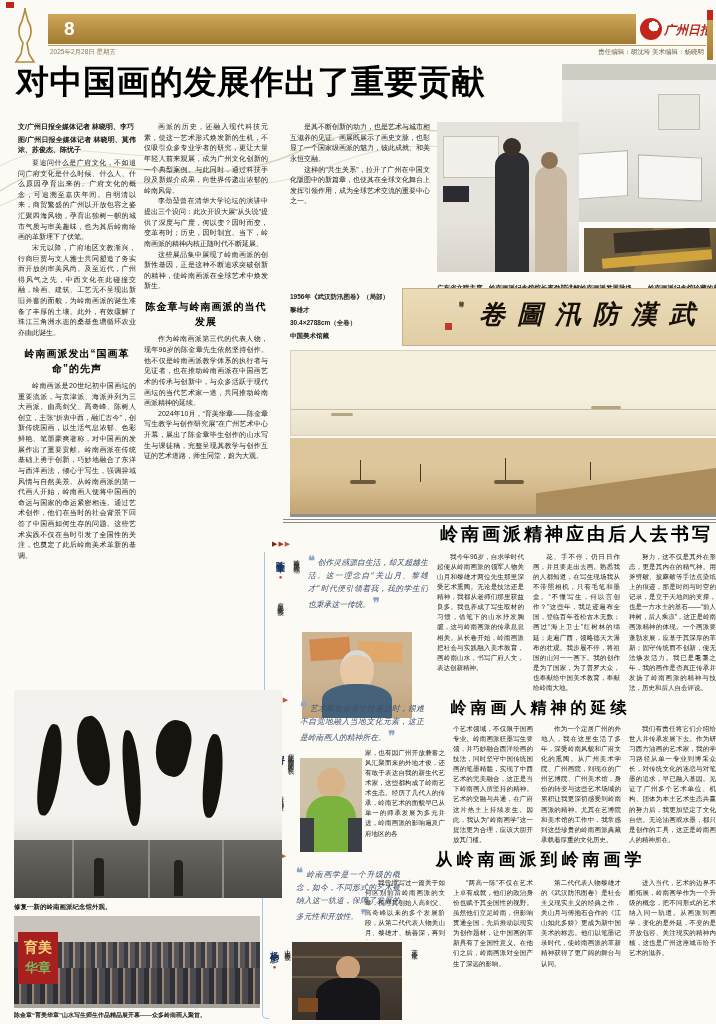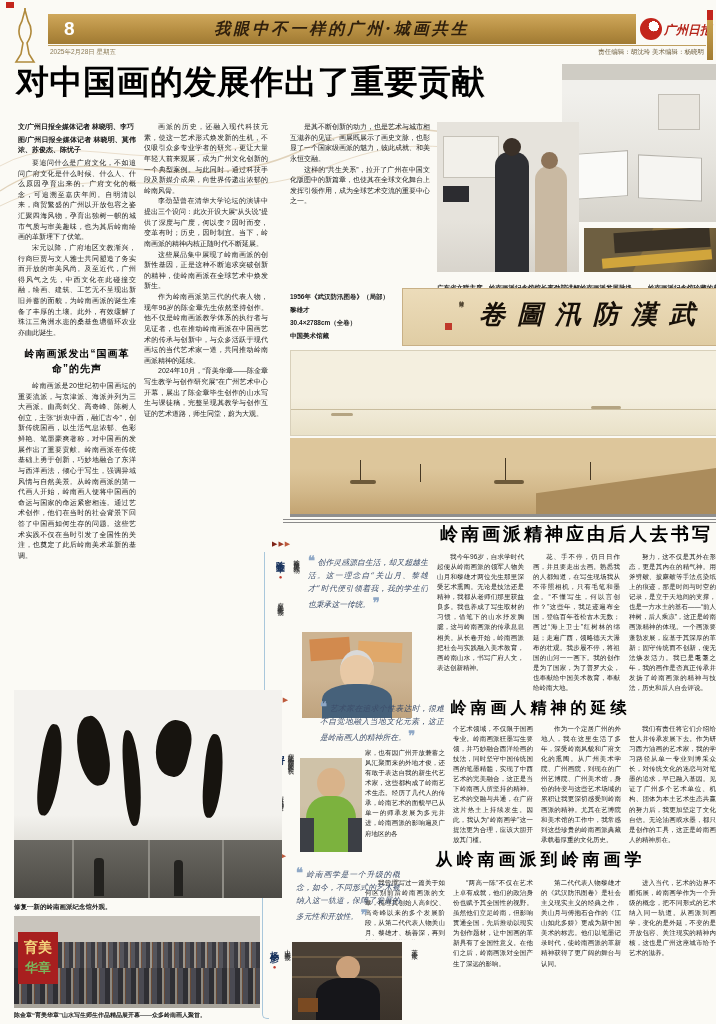--- a/index.html
+++ b/index.html
@@ -34,21 +34,20 @@
 
 <div class="abs" style="left:6px;top:2px;width:8px;height:6px;background:#c3251c"></div>
 
 <svg class="abs" style="left:4px;top:8px" width="42" height="56" viewBox="0 0 42 56">
   <path d="M21 2 L24 13 C29 21 27 29 23 35 L25 46 L30 54 L12 54 L17 46 L19 35 C15 29 13 21 18 13 Z" fill="none" stroke="#b08a3c" stroke-width="1.6"></path>
   <line x1="21" y1="2" x2="21" y2="0" stroke="#b08a3c" stroke-width="1.6"></line>
 </svg>
 
 <div class="gold-bar">
   <span style="color:#fff;font-weight:bold;font-size:19px;margin-left:16px">8</span>
-  <span style="position:absolute;left:0;right:0;text-align:center;font-family:'DejaVu Serif',serif;font-style:italic;font-weight:bold;font-size:16px;color:#30200d;letter-spacing:3px">我眼中不一样的广州·城画共生</span>
 </div>
 
 <div class="abs" style="left:640px;top:14px;width:66px;height:34px">
   <div style="position:absolute;left:0;top:4px;width:22px;height:22px;border-radius:50%;background:radial-gradient(circle at 62% 38%, #ffffff 0 26%, #c3251c 27%)"></div>
   <span style="position:absolute;left:24px;top:8px;font-family:'DejaVu Serif',serif;font-style:italic;font-weight:bold;font-size:12px;color:#b5251a;white-space:nowrap">广州日报</span>
 </div>
 
 <div class="abs" style="left:707px;top:10px;width:6px;height:50px;background:linear-gradient(180deg,#c3251c 0 10px,#c9a34f 10px,#a27c33)"></div>
 
 <div class="abs" style="left:48px;top:45px;width:658px;border-top:1px solid #bf9f5f"></div>
@@ -96,20 +95,21 @@
   <p>要追问什么是广府文化，不如追问广府文化是什么时候、什么人、什么原因孕育出来的。广府文化的概念，可追溯至嘉庆年间。自明清以来，商贸繁盛的广州以开放包容之姿汇聚四海风物，孕育出独树一帜的城市气质与审美趣味，也为其后岭南绘画的革新埋下了伏笔。</p>
   <p>宋元以降，广府地区文教渐兴，行商巨贾与文人雅士共同塑造了务实而开放的审美风尚。及至近代，广州得风气之先，中西文化在此碰撞交融，绘画、建筑、工艺无不呈现出新旧并蓄的面貌，为岭南画派的诞生准备了丰厚的土壤。此外，有效缓解了珠江三角洲水患的桑基鱼塘循环农业亦由此诞生。</p>
   <p class="subhead">岭南画派发出“国画革命”的先声</p>
   <p>岭南画派是20世纪初中国画坛的重要流派，与京津派、海派并列为三大画派。由高剑父、高奇峰、陈树人创立，主张“折衷中西，融汇古今”，创新传统国画，以生活气息浓郁、色彩鲜艳、笔墨豪爽著称，对中国画的发展作出了重要贡献。岭南画派在传统基础上勇于创新，巧妙地融合了东洋与西洋画法，倾心于写生，强调异域风情与自然美景。从岭南画派的第一代画人开始，岭南画人便将中国画的命运与国家的命运紧密相连。通过艺术创作，他们在当时的社会背景下回答了中国画如何生存的问题。这些艺术实践不仅在当时引发了全国性的关注，也奠定了此后岭南美术革新的基调。</p>
 </div>
 
 <div class="abs body-text" style="left:144px;top:122px;width:124px;height:566px">
   <p>画派的历史，还融入现代科技元素，使这一艺术形式焕发新的生机，不仅吸引众多专业学者的研究，更让大量年轻人前来观展，成为广州文化创新的一个典型案例。与此同时，通过科技手段及新媒介成果，向世界传递出浓郁的岭南风骨。</p>
   <p>李劲堃曾在清华大学论坛的演讲中提出三个设问：此次开设大展“从头说”提供了深度与广度，何以变？因时而变，变革有时；历史，因时制宜。当下，岭南画派的精神内核正随时代不断延展。</p>
   <p>这些展品集中展现了岭南画派的创新性基因，正是这种不断追求突破创新的精神，使岭南画派在全球艺术中焕发新生。</p>
+  <p class="subhead">陈金章与岭南画派的当代发展</p>
   <p>作为岭南画派第三代的代表人物，现年96岁的陈金章先生依然坚持创作。他不仅是岭南画派教学体系的执行者与见证者，也在推动岭南画派在中国画艺术的传承与创新中，与众多活跃于现代画坛的当代艺术家一道，共同推动岭南画派精神的延续。</p>
   <p>2024年10月，“育美华章——陈金章写生教学与创作研究展”在广州艺术中心开幕，展出了陈金章毕生创作的山水写生与课徒稿，完整呈现其教学与创作互证的艺术道路，师生同堂，蔚为大观。</p>
 </div>
 
 <div class="abs body-text" style="left:290px;top:122px;width:140px;height:160px">
   <p>是其不断创新的动力，也是艺术与城市相互滋养的见证。画展既展示了画史文脉，也彰显了一个国家级画派的魅力，彼此成就、和美永恒交融。</p>
   <p>这样的“共生关系”，拉开了广州在中国文化版图中的新篇章，也使其在全球文化舞台上发挥引领作用，成为全球艺术交流的重要中心之一。</p>
 </div>
 
 <div class="abs" style="left:290px;top:290px;width:112px;font-size:6.5px;line-height:2;color:#222;font-weight:bold">
@@ -176,21 +176,21 @@
 <div class="photo" style="left:302px;top:632px;width:110px;height:86px;background:linear-gradient(180deg,#cdb492 0 55%,#bfa37e)">
   <div style="position:absolute;left:8px;top:6px;width:40px;height:22px;background:#d28a4e;transform:rotate(-4deg)"></div>
   <div style="position:absolute;left:56px;top:10px;width:44px;height:20px;background:#e0a86a;transform:rotate(3deg)"></div>
   <div style="position:absolute;left:38px;top:18px;width:34px;height:36px;border-radius:50%;background:#e8c9a6;border-top:5px solid #d9d9d9"></div>
   <div style="position:absolute;left:20px;top:52px;width:70px;height:34px;border-radius:45% 45% 0 0;background:#46617a"></div>
 </div>
 
 <div class="arrows" style="left:270px;top:696px">
   <span class="a1">▶</span><span class="a2">▶</span><span class="a3">▶</span>
 </div>
-<div class="quote" style="left:320px;top:700px;width:124px;height:44px">
+<div class="quote" style="left:300px;top:700px;width:124px;height:44px">
   <span class="qmark">❝</span>
   <span>艺术家在追求个性表达时，很难不自觉地融入当地文化元素，这正是岭南画人的精神所在。</span>
   <span class="qmark">❞</span>
 </div>
 <div class="bracket" style="left:264px;top:748px;width:6px;height:106px"></div>
 <div class="vline" style="left:272px;top:748px;height:104px">
   <span class="sp-name">罗奇</span>
   <span class="sp-dot">●</span>
   <span class="sp-title">广东省美术家协会副主席</span>
 </div>

